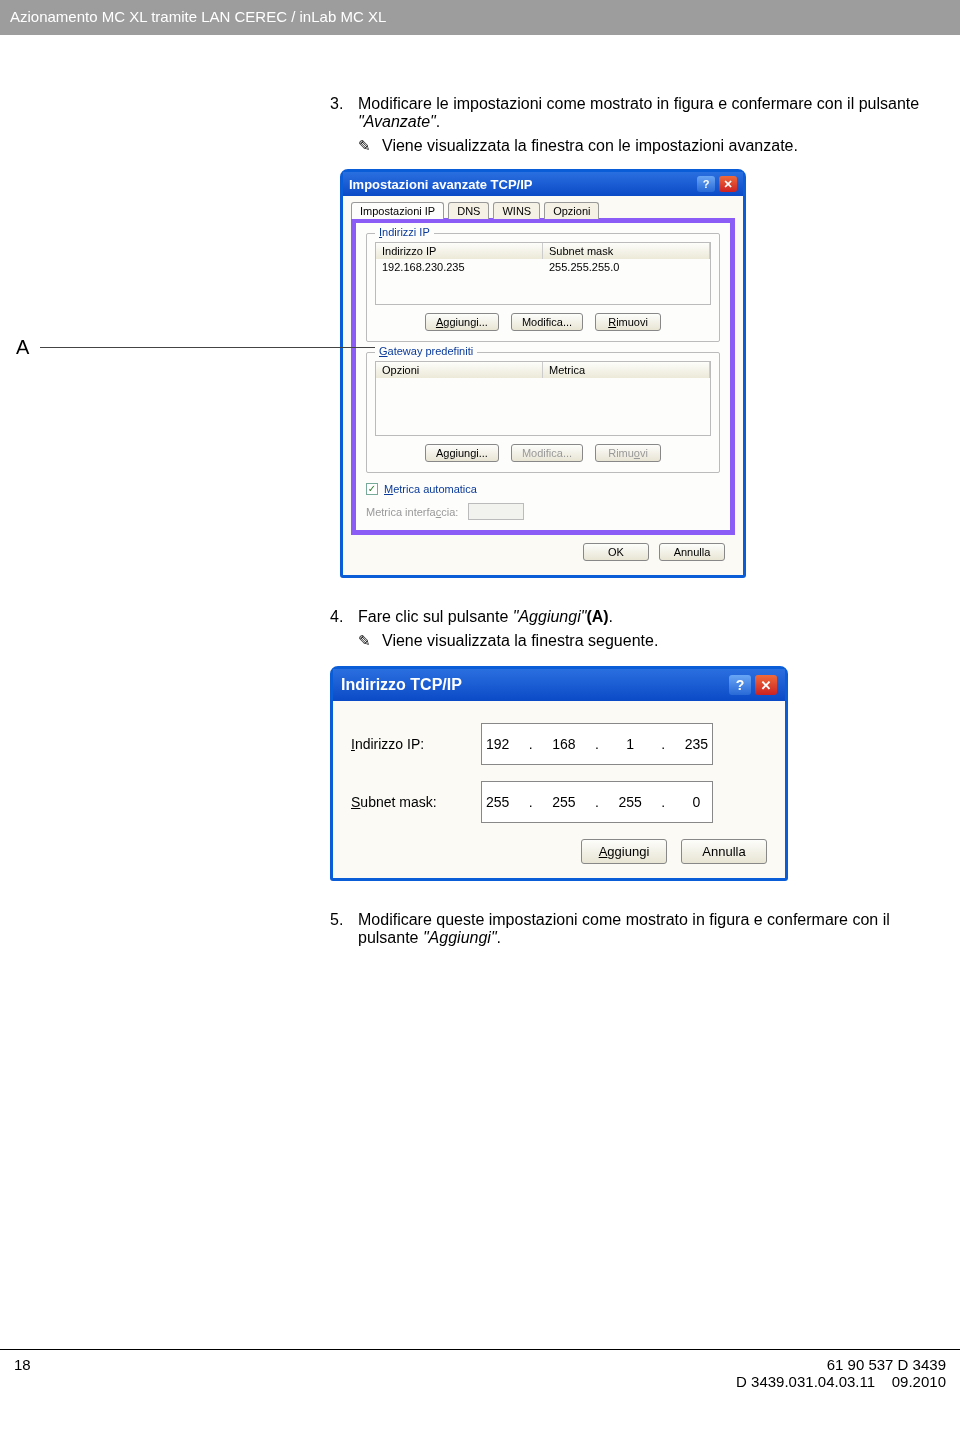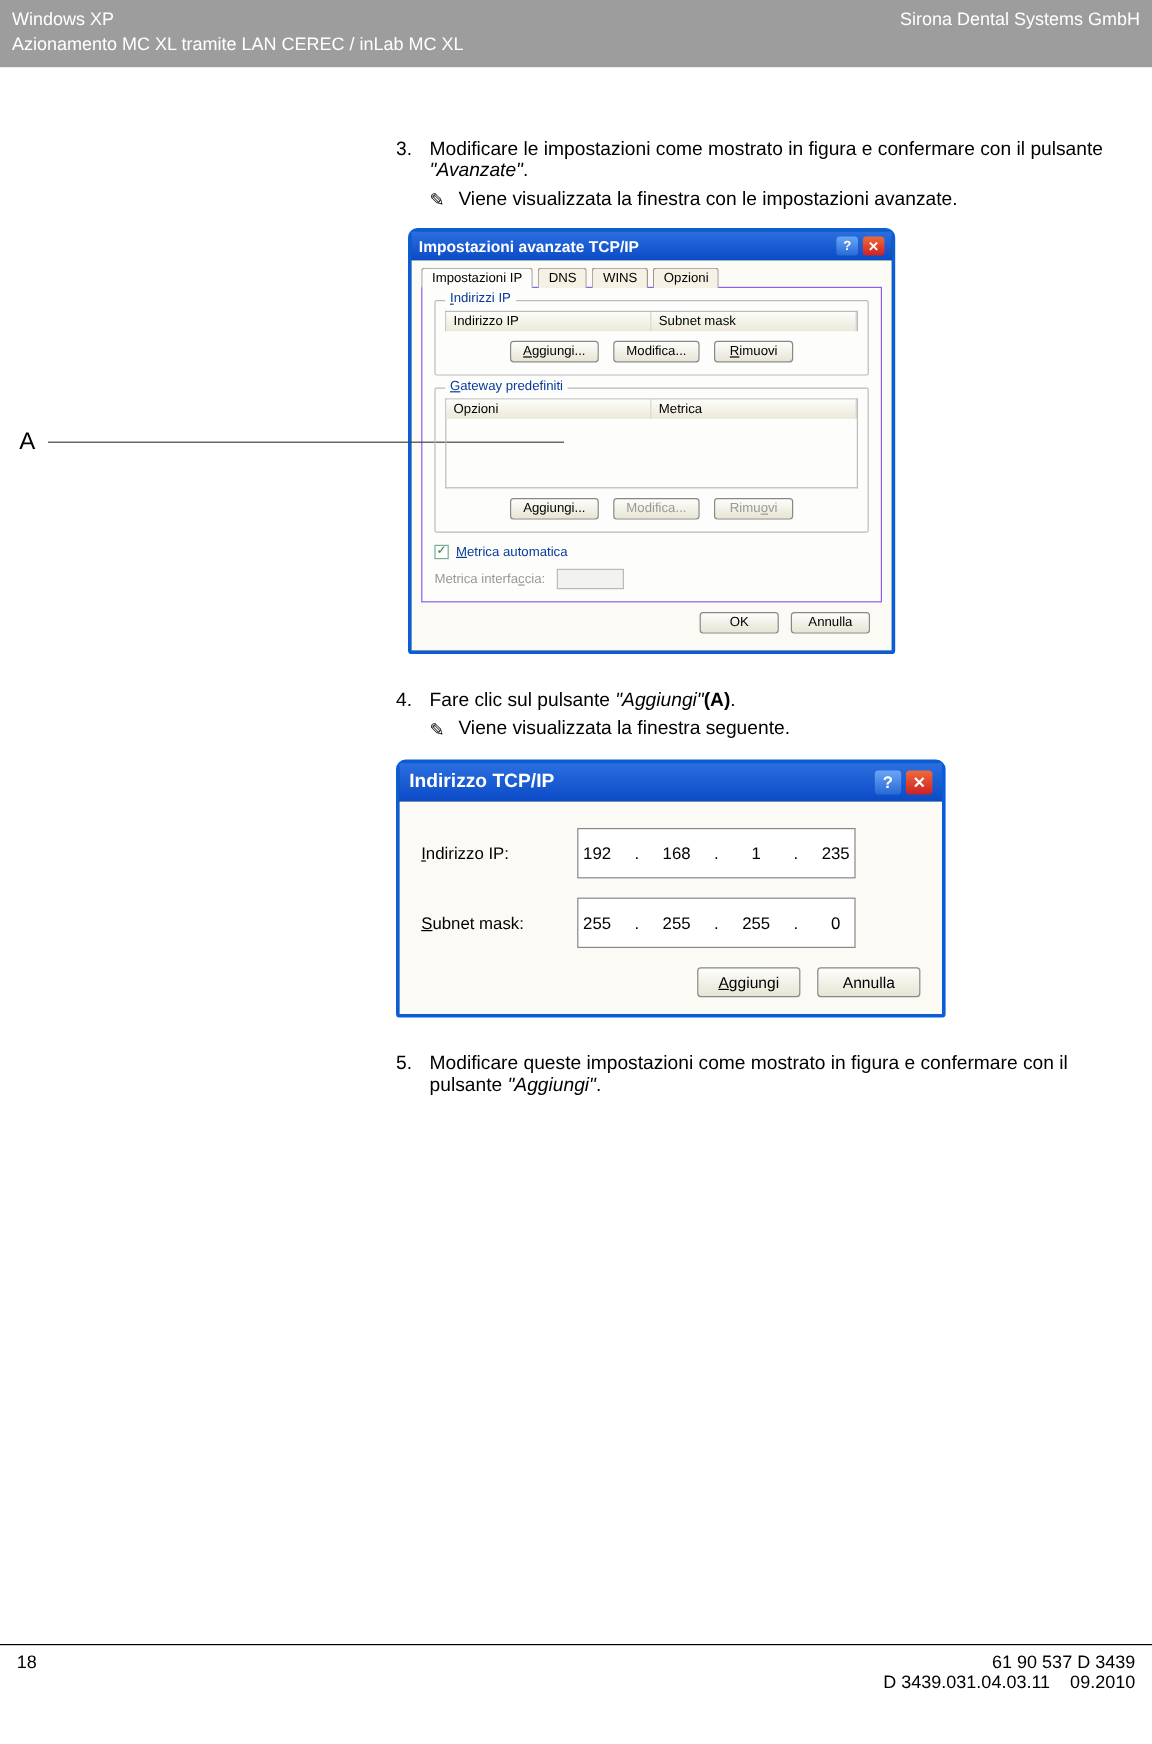--- a/index.html
+++ b/index.html
@@ -93,21 +93,21 @@
     border: 1px solid #999;
     border-bottom: none;
     background: #f5f1e4;
     padding: 2px 8px;
     font-size: 11px;
     margin-right: 4px;
     border-radius: 3px 3px 0 0;
   }
   .tab.active { background: #fdfdfc; position: relative; z-index: 2;}
   .tab-panel {
-    border: 1px solid #8b5cf6;
+    border: 5px solid #8b5cf6;
     background: #fdfdfc;
     padding: 10px;
   }
   .group {
     border: 1px solid #bbb;
     border-radius: 2px;
     padding: 8px 8px 10px 8px;
     margin-bottom: 10px;
     position: relative;
   }
@@ -192,24 +192,20 @@
     font-size:15px;
   }
   .footer .right { text-align:right; }
   .ul { text-decoration: underline; }
 </style>
 </head>
 <body>
 
 <div class="header">
   <div class="header-row">
-    <div>Windows XP</div>
-    <div>Sirona Dental Systems GmbH</div>
-  </div>
-  <div class="header-row">
     <div>Azionamento MC XL tramite LAN CEREC / inLab MC XL</div>
   </div>
 </div>
 
 <div class="content">
 
   <div class="col-right">
     <div class="step">
       <div class="step-num">3.</div>
       <div class="step-text">
@@ -241,20 +237,24 @@
           <div class="tab">WINS</div>
           <div class="tab">Opzioni</div>
         </div>
         <div class="tab-panel">
 
           <div class="group">
             <span class="group-label"><span class="ul">I</span>ndirizzi IP</span>
             <div class="listhead">
               <div>Indirizzo IP</div>
               <div>Subnet mask</div>
+            </div>
+            <div class="listrow">
+              <div>192.168.230.235</div>
+              <div>255.255.255.0</div>
             </div>
             <div class="btnrow">
               <div class="xp-btn"><span class="ul">A</span>ggiungi...</div>
               <div class="xp-btn">Modifica...</div>
               <div class="xp-btn"><span class="ul">R</span>imuovi</div>
             </div>
           </div>
 
           <div class="group">
             <span class="group-label"><span class="ul">G</span>ateway predefiniti</span>

